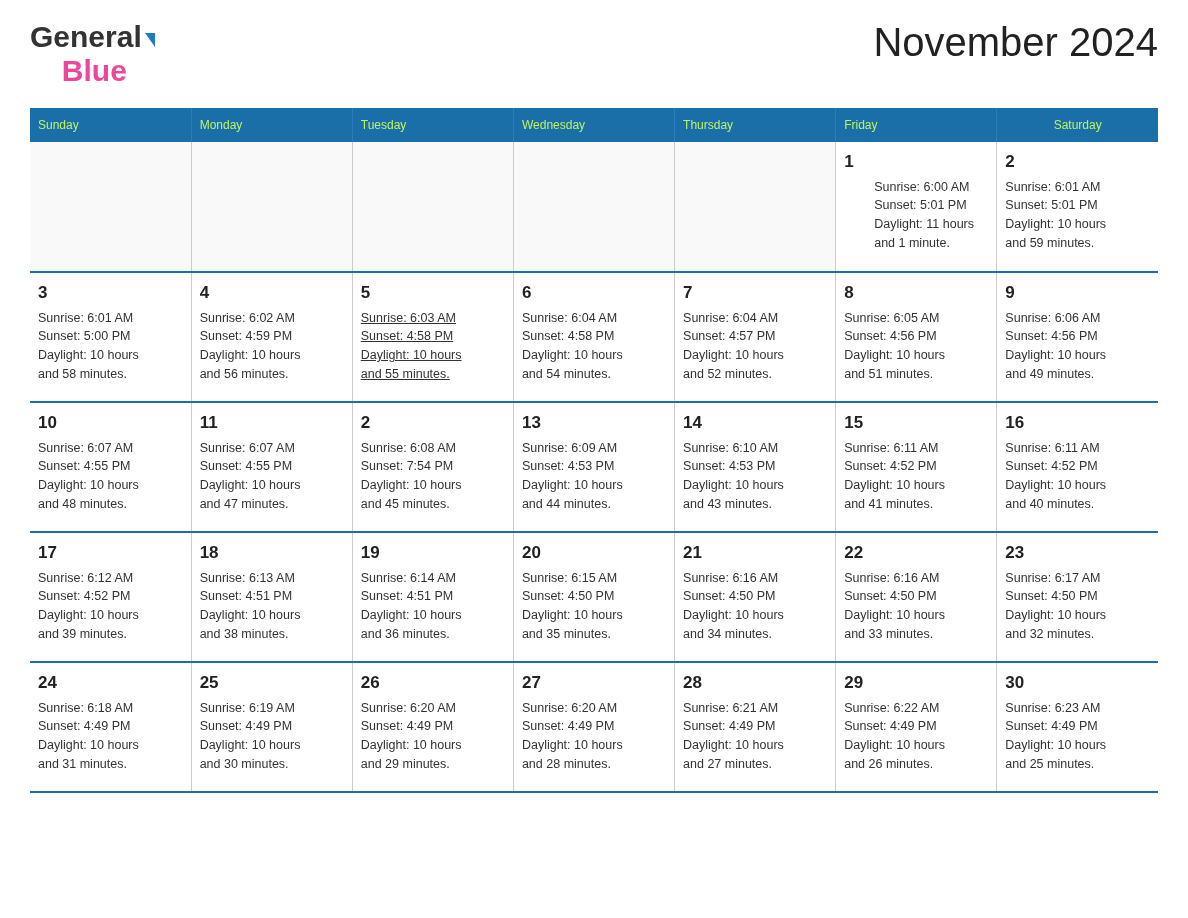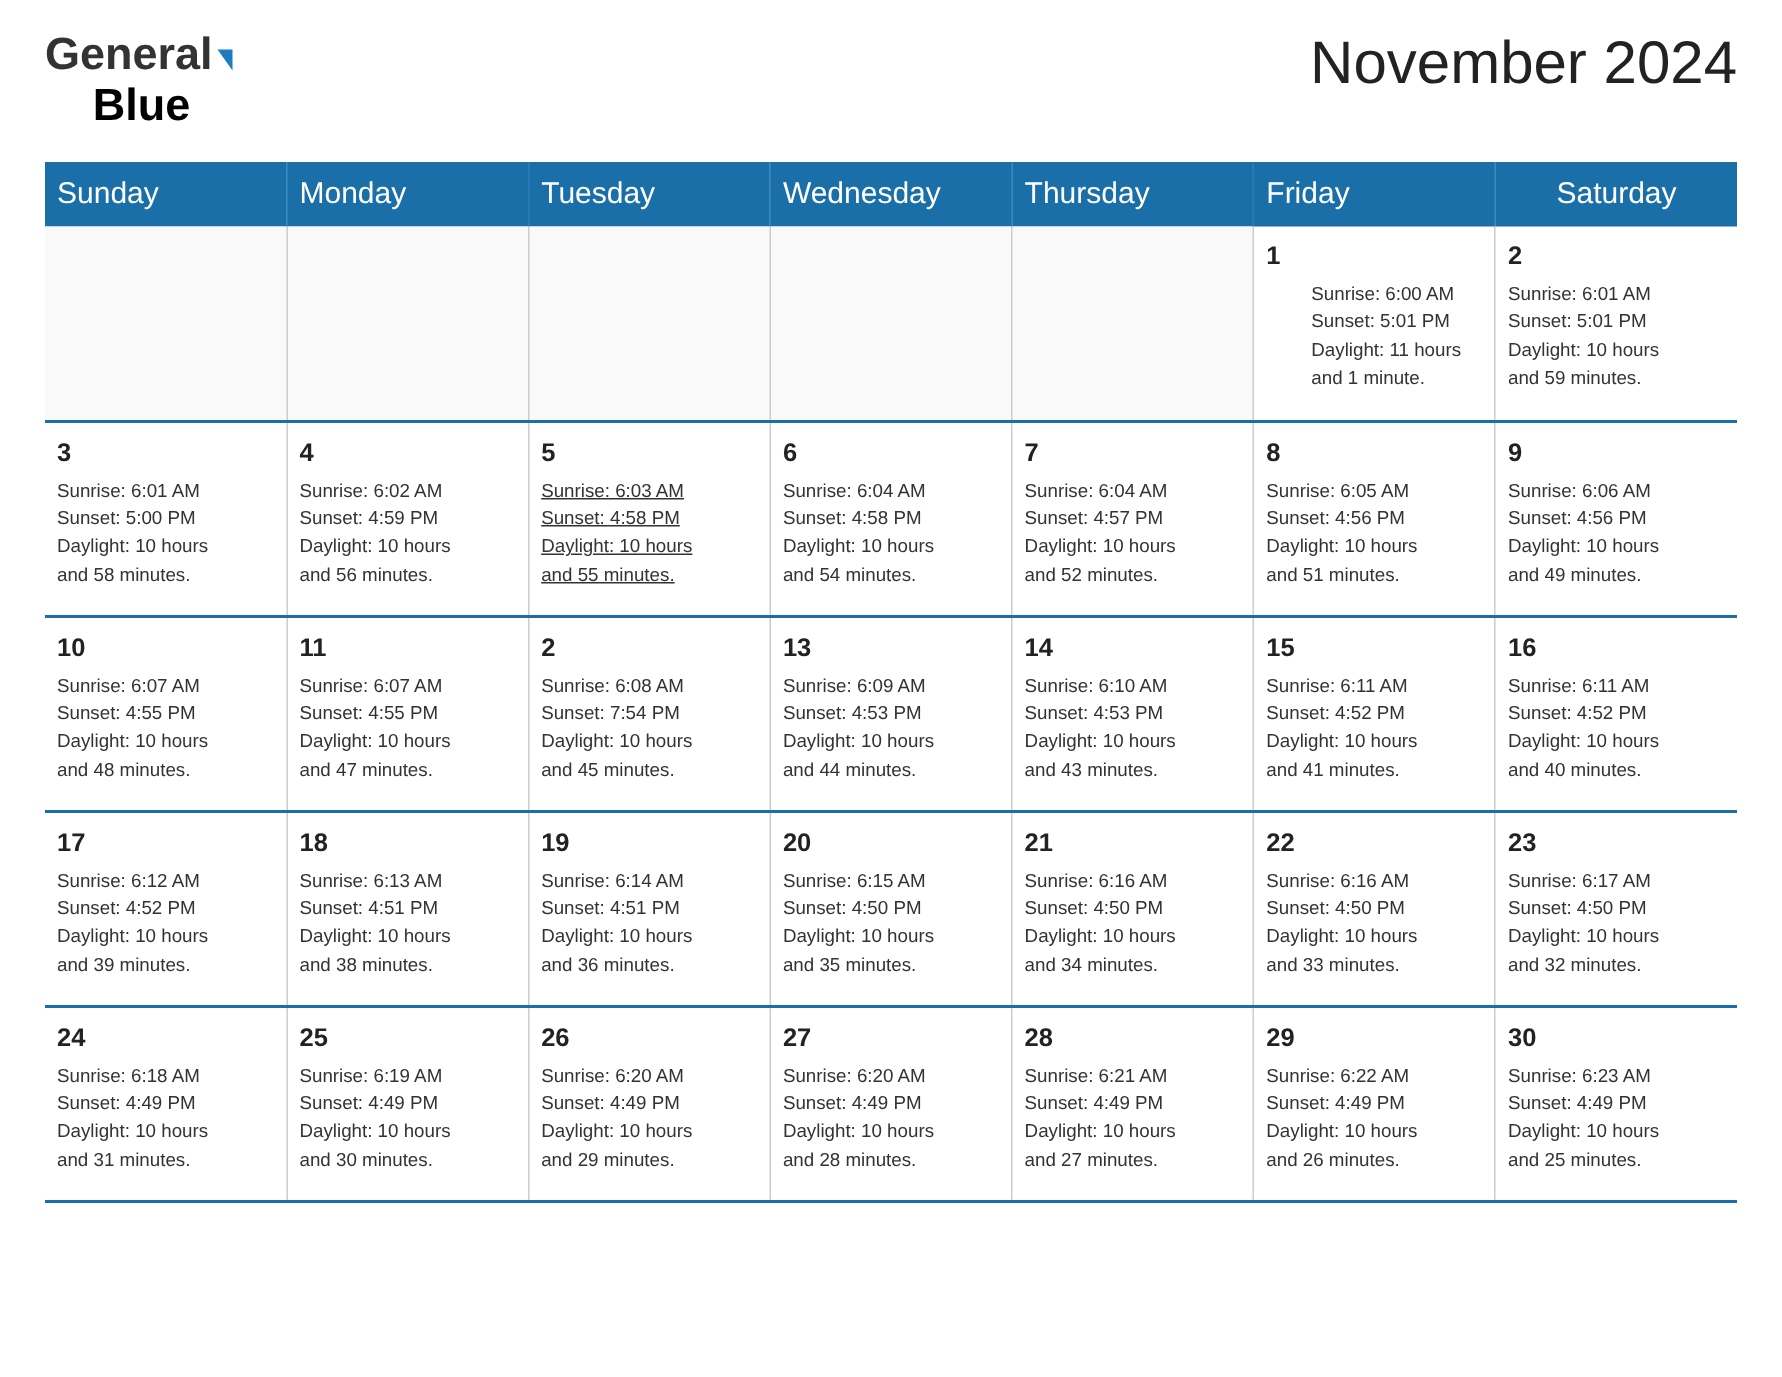--- a/index.html
+++ b/index.html
@@ -38,24 +38,24 @@
     }
     .calendar-table {
       width: 100%;
       border-collapse: collapse;
       table-layout: fixed;
     }
     .calendar-table thead tr {
       background-color: #1a6fa8;
     }
     .calendar-table thead th {
-      color: #ffffff;
+      color: #bef264;
       padding: 10px 8px;
       text-align: left;
-      font-size: 20px;
+      font-size: 12px;
       font-weight: normal;
       border-right: 1px solid #2a7fb8;
     }
     .calendar-table thead th:last-child {
       border-right: none;
       text-align: center;
     }
     .calendar-table tbody tr {
       border-bottom: 2px solid #1a6fa8;
     }
@@ -95,21 +95,21 @@
 </head>
 <body>
 
 <div class="header-area">
   <div class="logo">
     <div class="logo-line1">
       <span style="font-size:30px;font-weight:bold;color:#333;">General</span>
       <span style="display:inline-block;width:0;height:0;border-left:10px solid transparent;border-right:0px solid transparent;border-top:14px solid #1a7dc4;margin-left:3px;margin-top:6px;"></span>
     </div>
     <div>
-      <span style="font-size:30px;font-weight:bold;color:#000000;margin-left:4px;">Blue</span>
+      <span style="font-size:30px;font-weight:bold;color:#ec4899;margin-left:4px;">Blue</span>
     </div>
   </div>
   <div class="title-area">
     <div class="month-title">November 2024</div>
   </div>
 </div>
 
 <table class="calendar-table">
   <thead>
     <tr>

